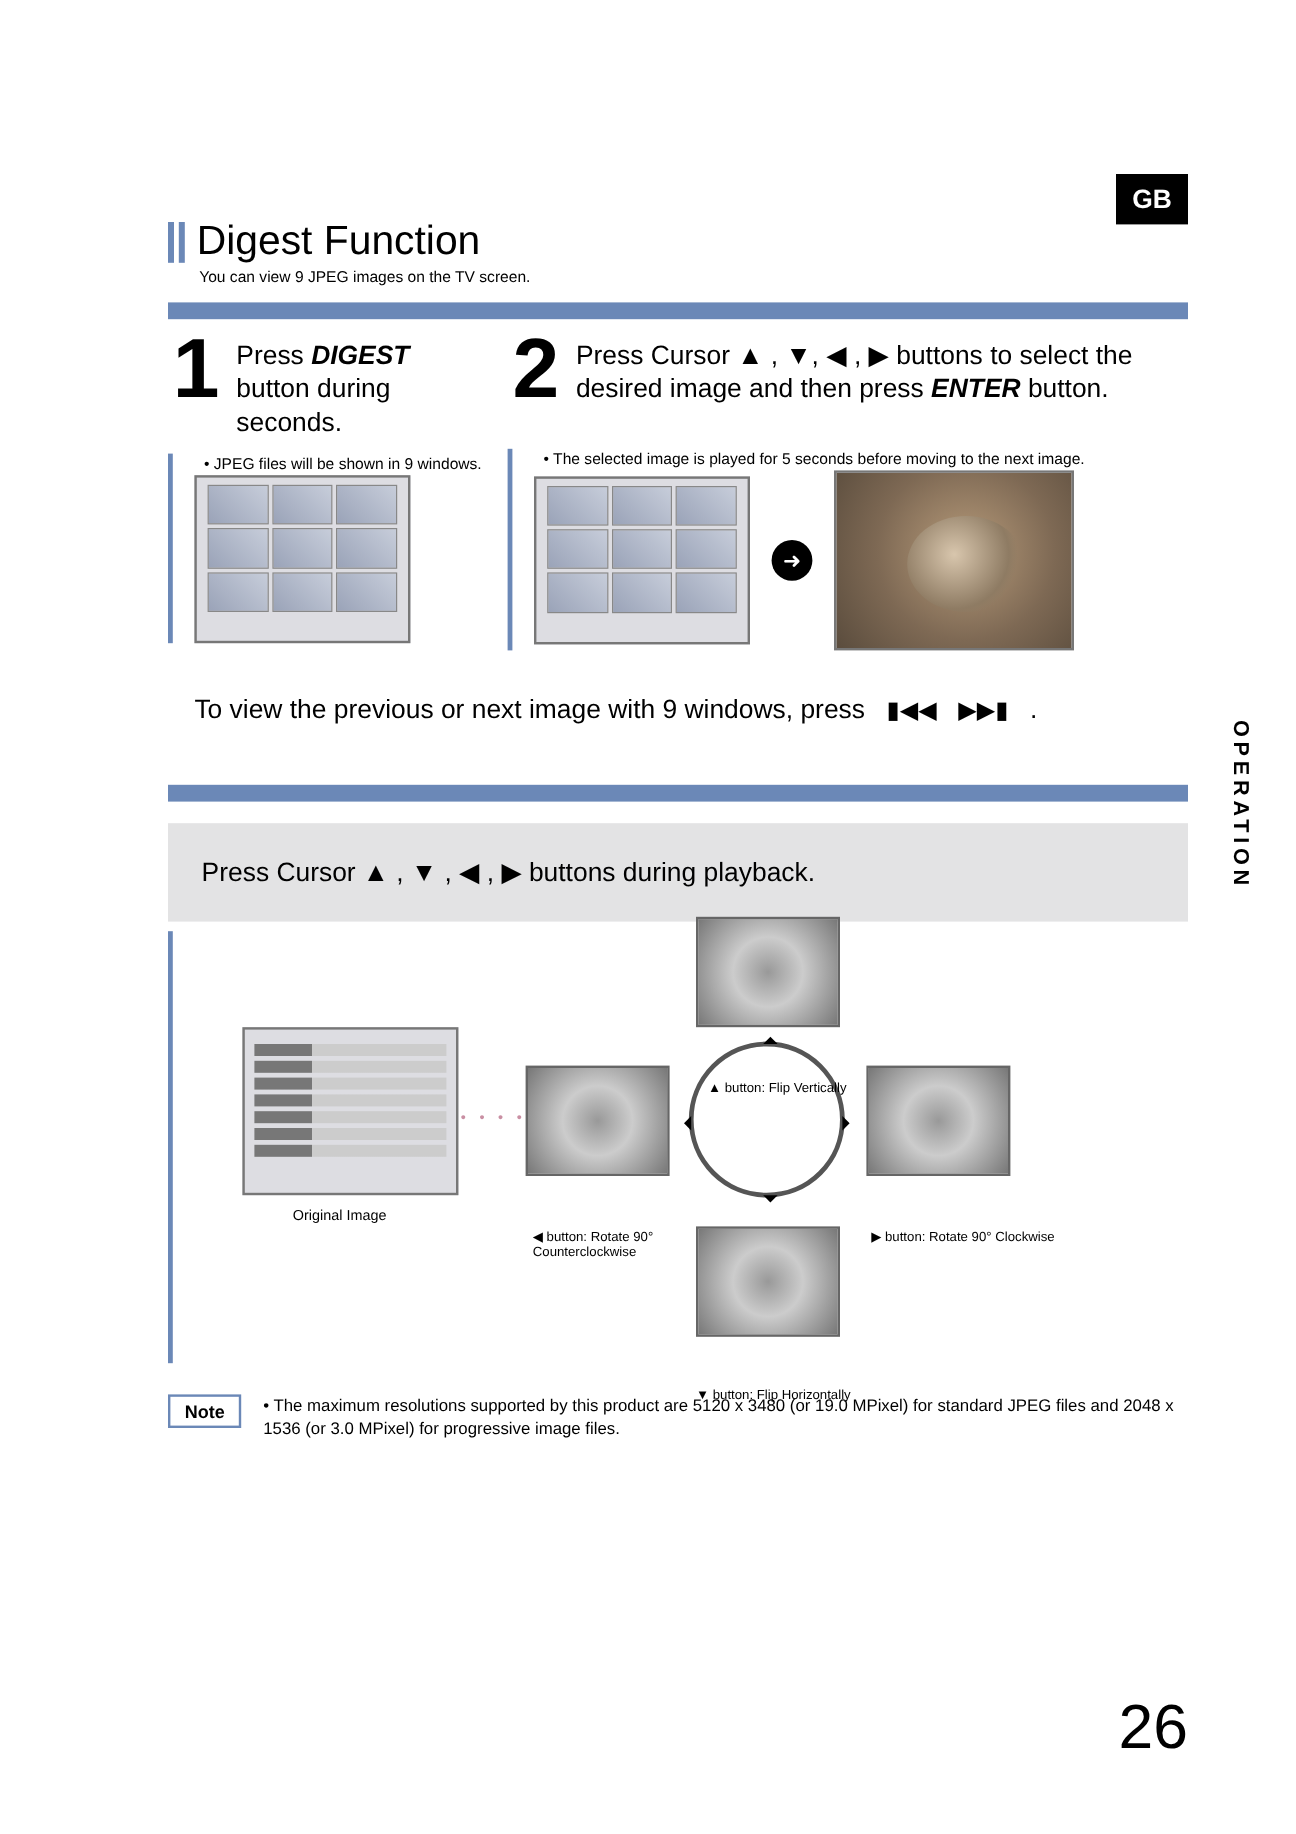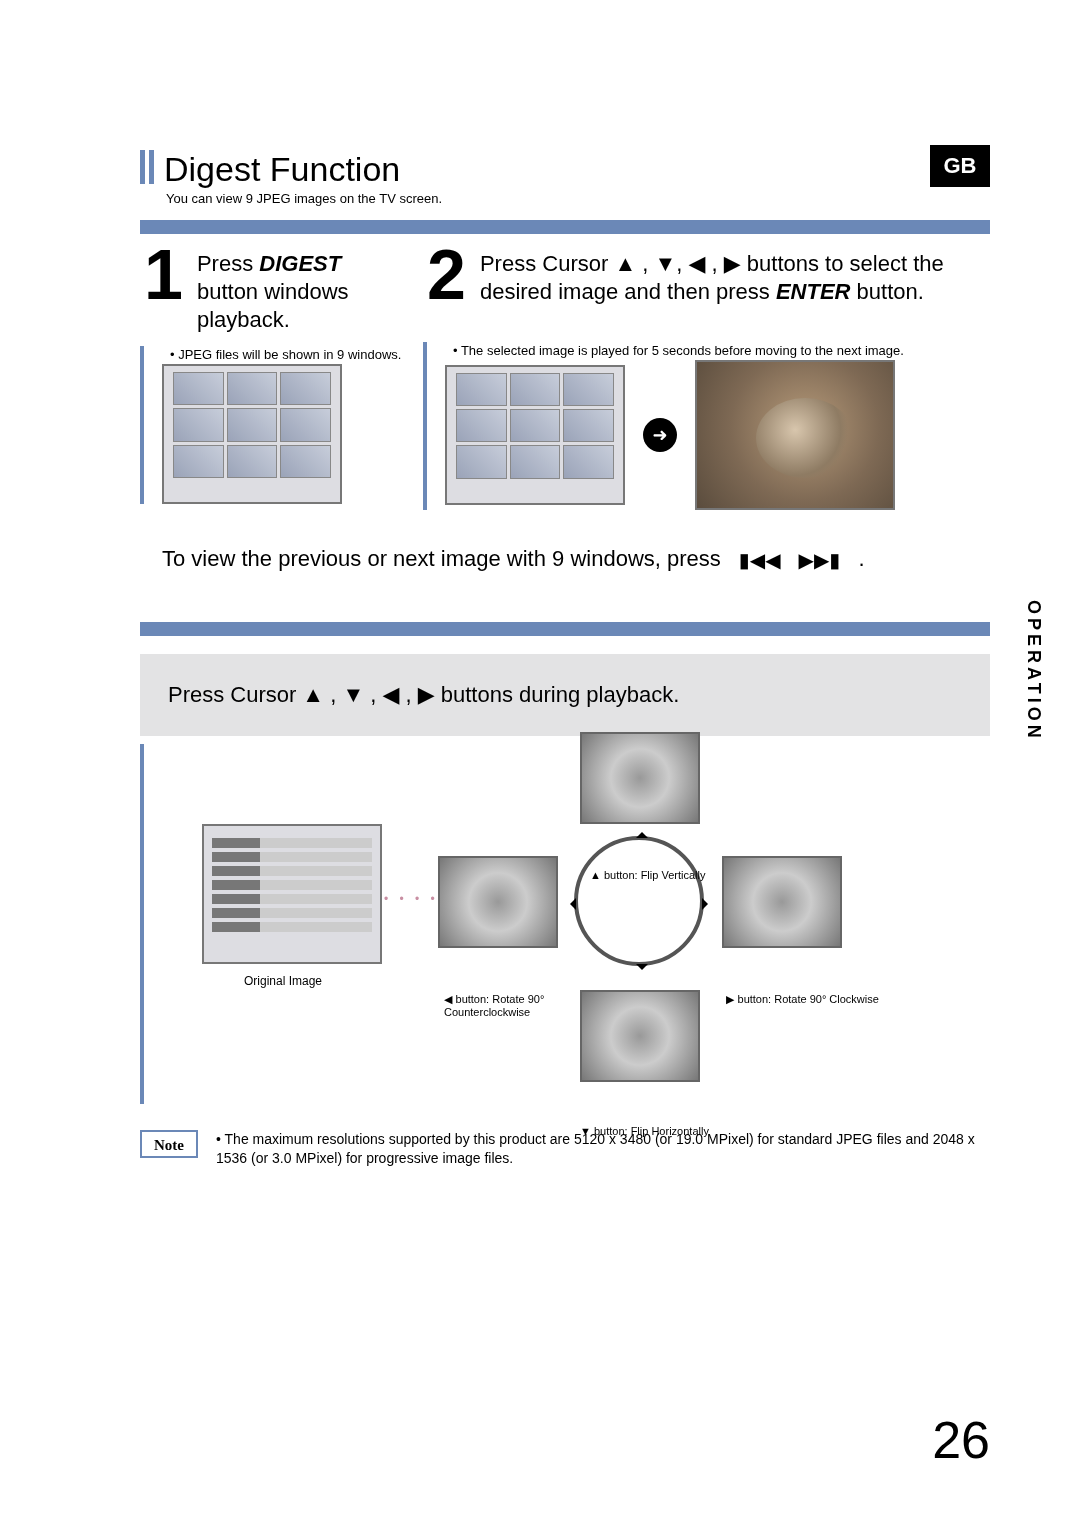--- a/index.html
+++ b/index.html
@@ -27,23 +27,24 @@
     background: #000;
     color: #fff;
     font-weight: bold;
     font-size: 22px;
     display: flex;
     align-items: center;
     justify-content: center;
   }
   .section-title {
     display: flex;
-    align-items: flex-start;
+    align-items: center;
     gap: 10px;
     margin-bottom: 2px;
+    margin-top: 32px;
   }
   .section-bars {
     width: 14px;
     height: 34px;
     position: relative;
   }
   .section-bars::before,
   .section-bars::after {
     content: "";
     position: absolute;
@@ -273,21 +274,20 @@
     font-size:14px;
     line-height:1.4;
   }
   .note-badge{
     border:2px solid #6b88b7;
     padding:3px 12px;
     font-weight:bold;
     font-size:15px;
     flex-shrink:0;
     height:28px;
-    font-family:Liberation Serif, serif;
   }
   .page-num{
     position:absolute;
     right:90px;
     bottom:58px;
     font-size:52px;
     color:#000;
   }
 </style>
 </head>
@@ -303,21 +303,21 @@
   </div>
   <div class="subcaption">You can view 9 JPEG images on the TV screen.</div>
   <div class="accent-rule"></div>
 
   <div class="steps-row">
 
     <div class="step-col c1">
       <div class="step-head">
         <div class="step-num">1</div>
         <div class="step-text">
-          <span>Press </span><b>DIGEST</b><span> button windows playback.</span>
+          <span>Press </span><b>DIGEST</b><span> button during seconds.</span>
         </div>
       </div>
       <div class="step-body">
         <div class="step-bullet">• JPEG files will be shown in 9 windows.</div>
         <div class="fig-thumb">
           <div class="grid3">
             <div class="cell"></div>
               <div class="cell"></div>
               <div class="cell"></div>
             <div class="cell"></div>

